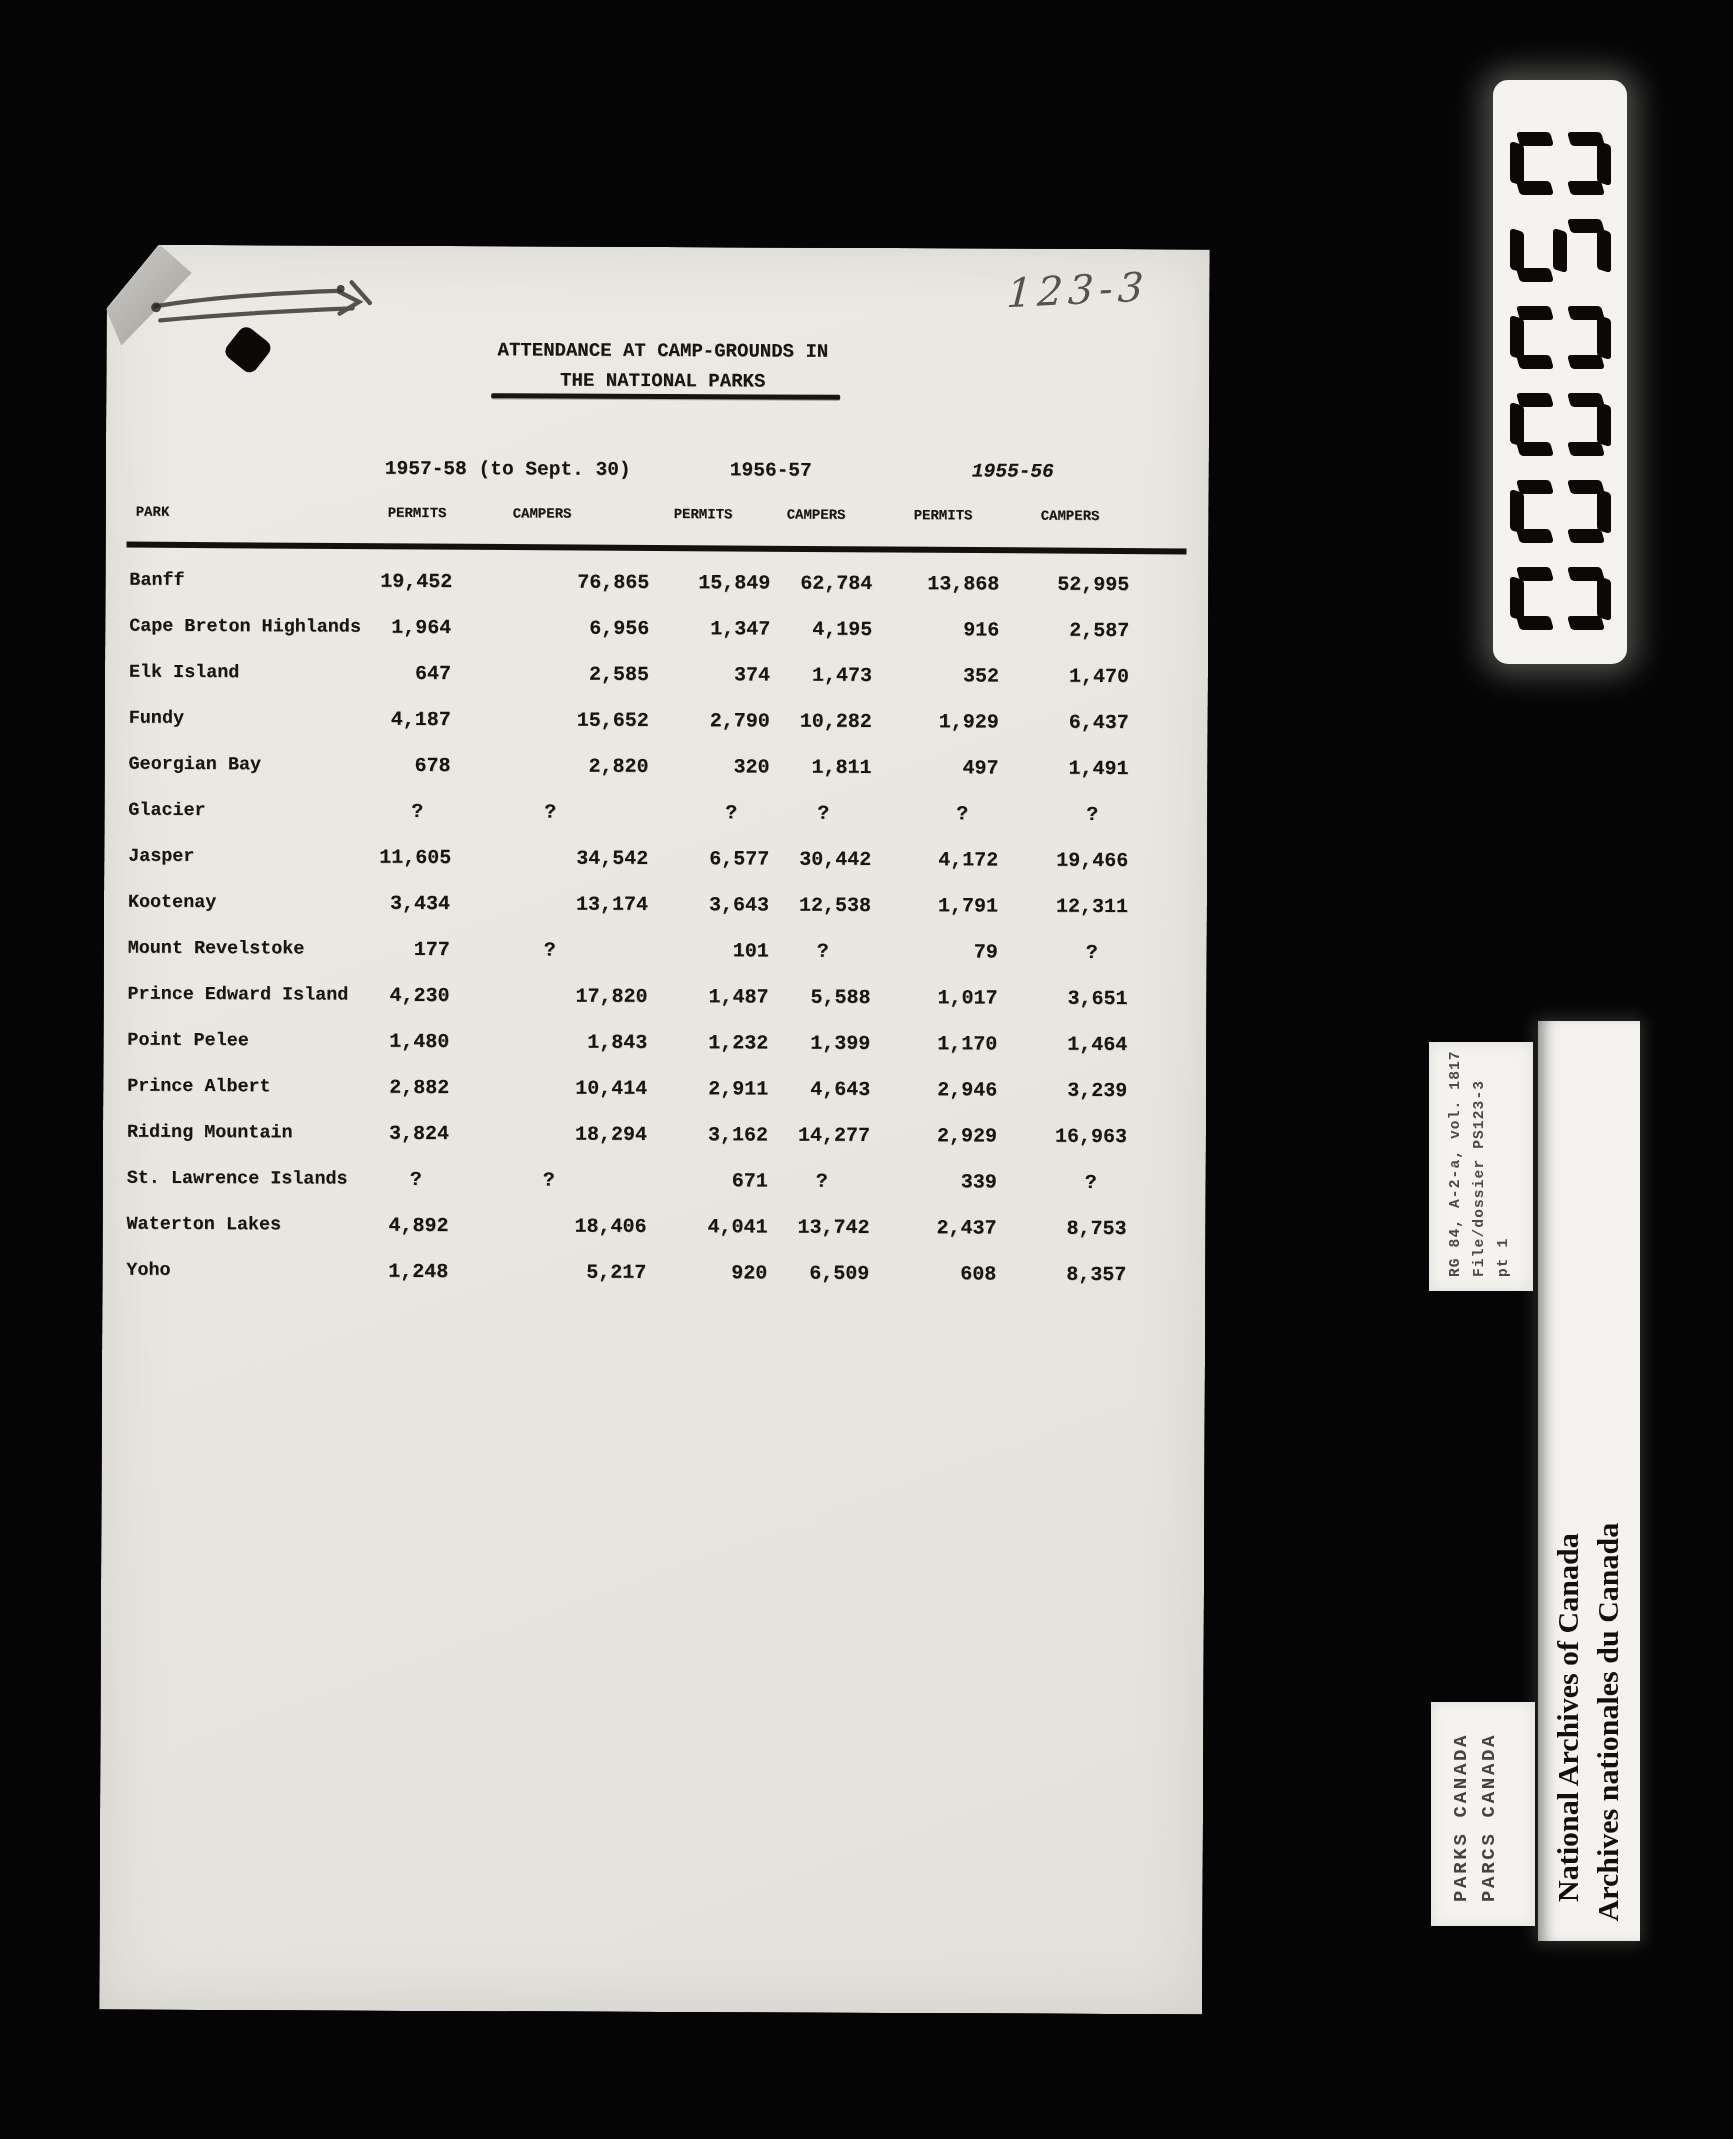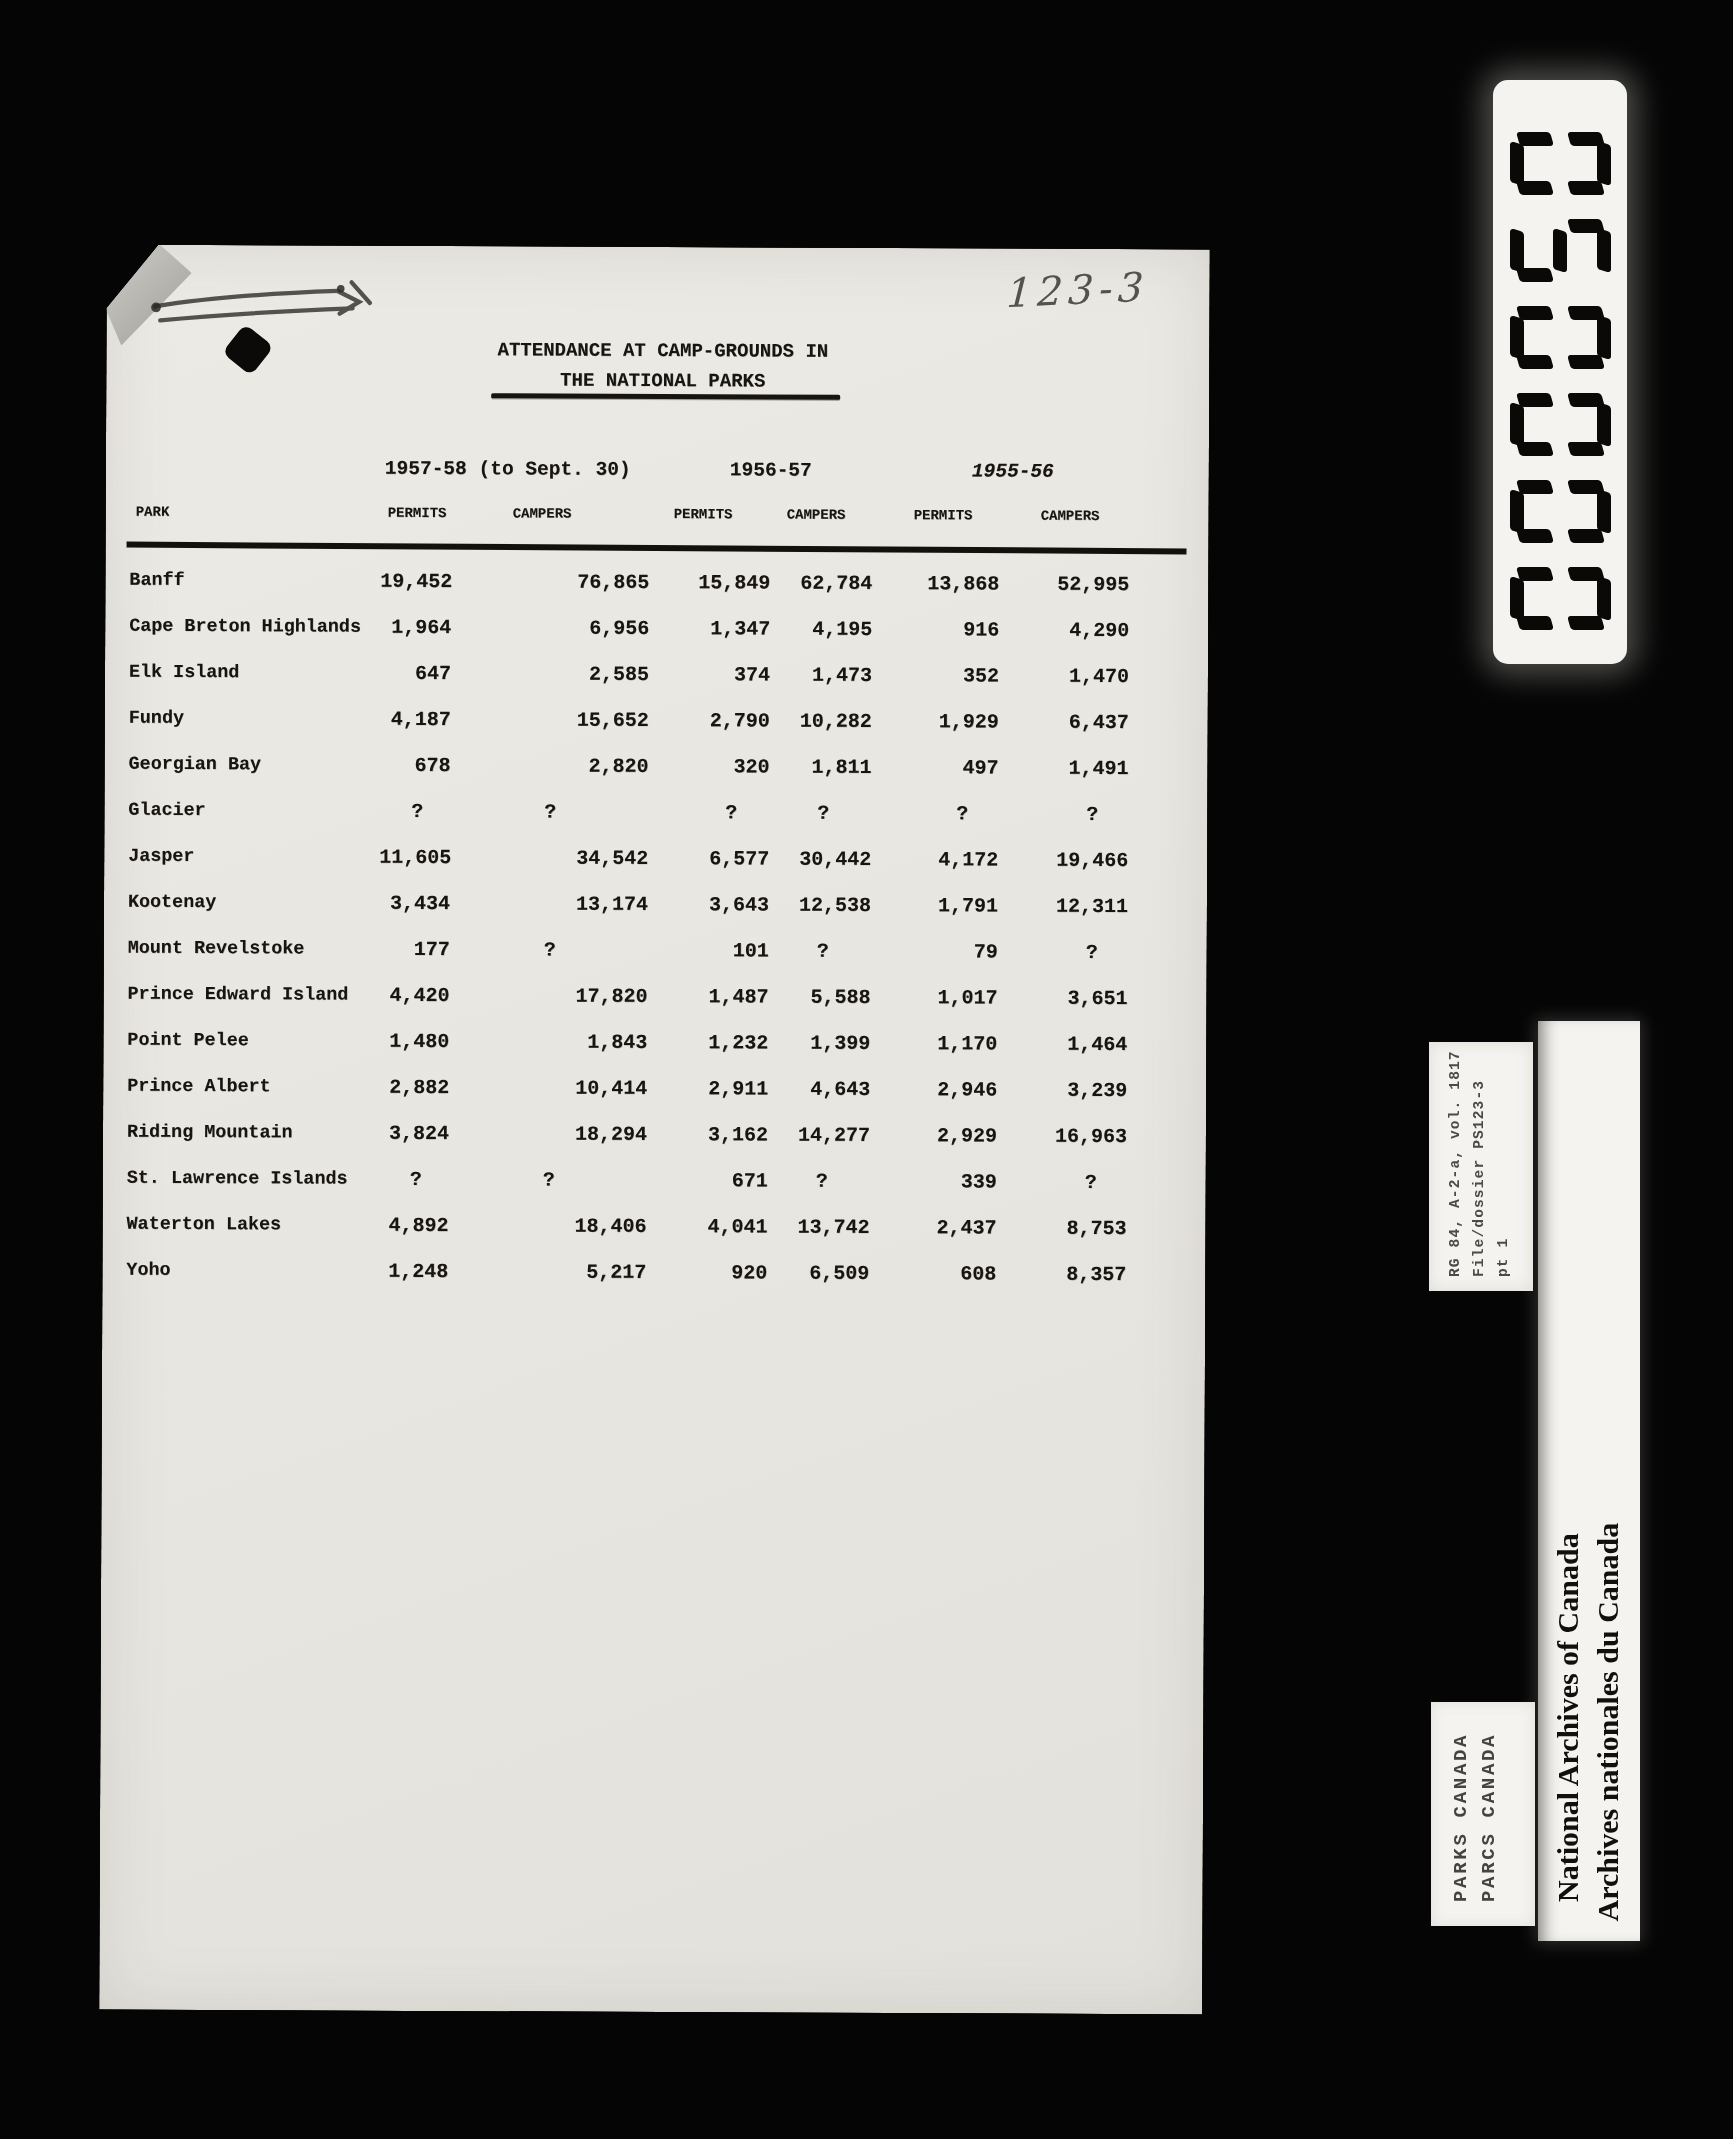--- a/index.html
+++ b/index.html
@@ -165,21 +165,21 @@
           <div class="cell num typed c5">13,868</div>
           <div class="cell num typed c6">52,995</div>
         </div>
         <div class="trow">
           <div class="cell park typed">Cape Breton Highlands</div>
           <div class="cell num typed c1">1,964</div>
           <div class="cell num typed c2">6,956</div>
           <div class="cell num typed c3">1,347</div>
           <div class="cell num typed c4">4,195</div>
           <div class="cell num typed c5">916</div>
-          <div class="cell num typed c6">4,290</div>
+          <div class="cell num typed c6">2,587</div>
         </div>
         <div class="trow">
           <div class="cell park typed">Elk Island</div>
           <div class="cell num typed c1">647</div>
           <div class="cell num typed c2">2,585</div>
           <div class="cell num typed c3">374</div>
           <div class="cell num typed c4">1,473</div>
           <div class="cell num typed c5">352</div>
           <div class="cell num typed c6">1,470</div>
         </div>
@@ -232,21 +232,21 @@
           <div class="cell park typed">Mount Revelstoke</div>
           <div class="cell num typed c1">177</div>
           <div class="cell num typed c2 q">?</div>
           <div class="cell num typed c3">101</div>
           <div class="cell num typed c4 q">?</div>
           <div class="cell num typed c5">79</div>
           <div class="cell num typed c6 q">?</div>
         </div>
         <div class="trow">
           <div class="cell park typed">Prince Edward Island</div>
-          <div class="cell num typed c1">4,420</div>
+          <div class="cell num typed c1">4,230</div>
           <div class="cell num typed c2">17,820</div>
           <div class="cell num typed c3">1,487</div>
           <div class="cell num typed c4">5,588</div>
           <div class="cell num typed c5">1,017</div>
           <div class="cell num typed c6">3,651</div>
         </div>
         <div class="trow">
           <div class="cell park typed">Point Pelee</div>
           <div class="cell num typed c1">1,480</div>
           <div class="cell num typed c2">1,843</div>

